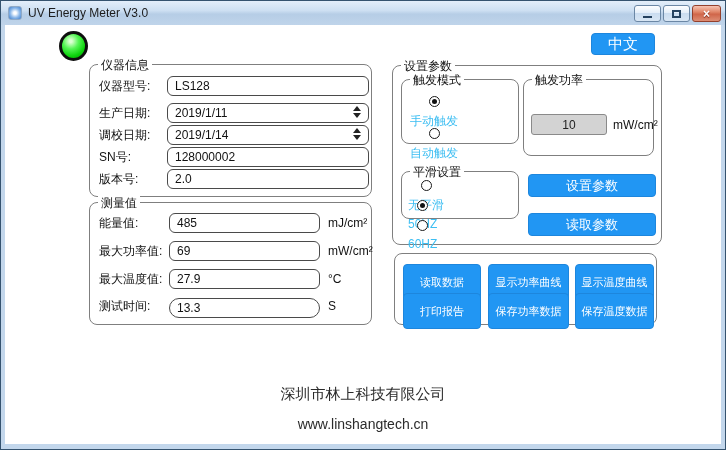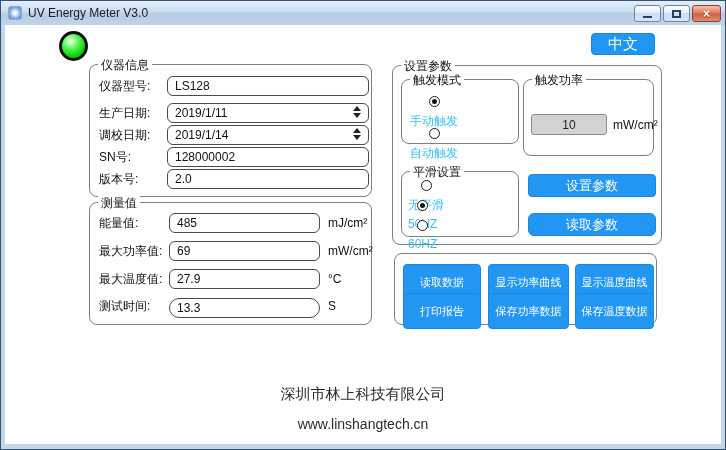--- a/index.html
+++ b/index.html
@@ -62,21 +62,21 @@
   .group-label {
     position:absolute; top:-8px; left:8px; background:#fff; padding:0 3px;
     font-size:12px; color:#111; white-space:nowrap;
   }
   .gb-info    { left:84px;  top:39px;  width:283px; height:133px; }
   .gb-measure { left:84px;  top:177px; width:283px; height:123px; }
   .gb-settings{ left:387px; top:40px;  width:270px; height:180px; }
   .gb-actions { left:389px; top:228px; width:263px; height:72px; }
   .gb-trigmode{ left:8px;   top:13px;  width:118px; height:65px;text-align:right; }
   .gb-trigpow { left:130px; top:13px;  width:131px; height:77px; }
-  .gb-smooth  { left:8px;   top:105px; width:118px; height:66px; }
+  .gb-smooth  { left:8px;   top:105px; width:118px; height:48px; }
   
   .frow { position:absolute; height:20px; display:flex; align-items:center; }
   .frow-label { font-size:12px; color:#111; white-space:nowrap; }
   .text-input {
     position:absolute; height:20px; border:1px solid #4a4a4a; border-radius:6px;
     font-size:12px; padding:0 7px; color:#111; background:#fff; outline:none;
     font-family:"Liberation Sans","DejaVu Sans",sans-serif;
   }
   .unit { position:absolute; font-size:12px; color:#111; white-space:nowrap; }
   .spinner { position:absolute; display:flex; flex-direction:column; gap:2px; cursor:pointer; }
@@ -96,21 +96,21 @@
   
   .power-input {
     position:absolute; left:7px; top:34px; width:76px; height:21px;
     background:#d3d3d3; border:1px solid #8a8a8a; border-radius:3px;
     text-align:center; font-size:12px; color:#222; outline:none;
     font-family:"Liberation Sans","DejaVu Sans",sans-serif;
   }
   .power-unit { position:absolute; left:89px; top:38px; font-size:12px; color:#111; }
   
   .btn-set  { position:absolute; left:135px; top:108px; width:128px; height:23px; font-size:13px; }
-  .btn-read { position:absolute; left:135px; top:147px; width:128px; height:23px; font-size:13px;border-radius:6px; }
+  .btn-read { position:absolute; left:135px; top:147px; width:128px; height:23px; font-size:13px; }
   
   .act { position:absolute; height:36px; font-size:11px; }
   .act.r1 { top:10px; } .act.r2 { top:39px; }
   .act.c1 { left:8px;   width:78px; }
   .act.c2 { left:93px;  width:81px; }
   .act.c3 { left:180px; width:79px; }
   
   .footer-company { position:absolute; left:0; top:360px; width:716px; text-align:center; font-size:15px; color:#2b2b2b; }
   .footer-site    { position:absolute; left:0; top:391px; width:716px; text-align:center; font-size:14px; color:#2b2b2b; }
 </style>

